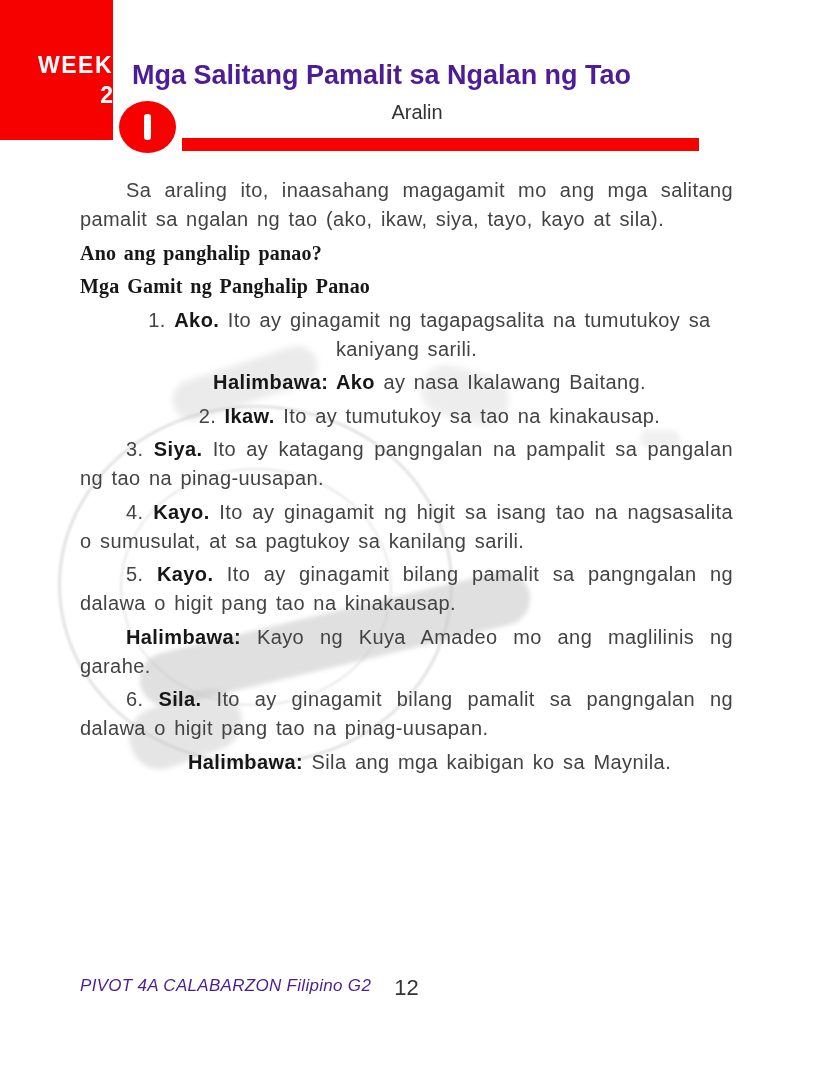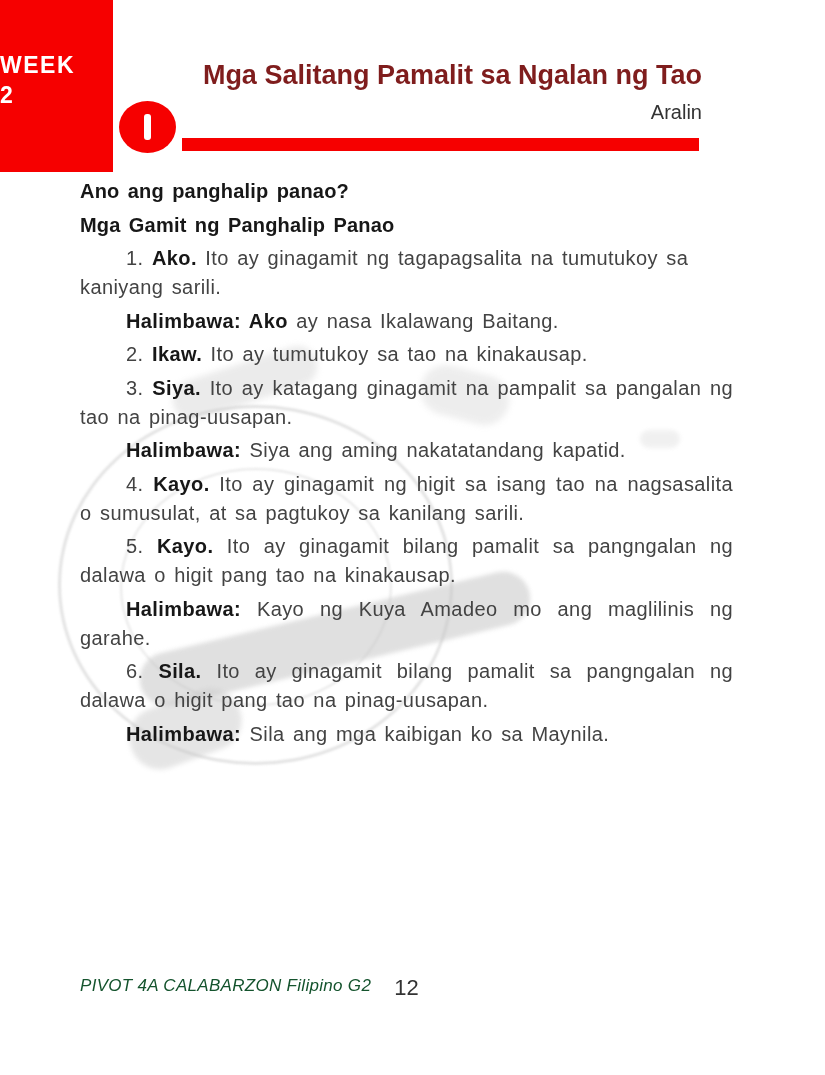--- a/index.html
+++ b/index.html
@@ -11,32 +11,32 @@
   *{box-sizing:border-box;}
   html,body{margin:0;padding:0;}
   body{
     width:825px;height:1075px;background:#ffffff;position:relative;overflow:hidden;
     font-family:"Liberation Sans", sans-serif;
   }
   .page{position:absolute;inset:0;}
 
   
   .week-box{
-    position:absolute;left:0;top:0;width:113px;height:172px;
-    background:var(--red);color:#fff;text-align:left;font-weight:bold;z-index:3;
+    position:absolute;left:0;top:0;width:113px;height:140px;
+    background:var(--red);color:#fff;text-align:right;font-weight:bold;z-index:3;
   }
   .week-label{margin-top:52px;font-size:23px;letter-spacing:1.5px;}
   .week-num{font-size:23px;margin-top:3px;}
 
   .title{
-    position:absolute;left:132px;top:60px;width:570px;text-align:right;
-    font-size:27px;font-weight:bold;color:#7f1d1d;z-index:3;
+    position:absolute;left:132px;top:60px;width:570px;text-align:left;
+    font-size:27px;font-weight:bold;color:#4c1d95;z-index:3;
   }
   .subtitle{
-    position:absolute;left:132px;top:101px;width:570px;text-align:right;
+    position:absolute;left:132px;top:101px;width:570px;text-align:center;
     font-size:20px;color:#333;z-index:3;
   }
   .lesson-circle{
     position:absolute;left:119px;top:101px;width:57px;height:52px;
     background:var(--red);border-radius:50%;z-index:4;
     display:flex;align-items:center;justify-content:center;
   }
   .lesson-marker{
     display:inline-block;width:7px;height:26px;background:#ffffff;border-radius:3px;
     font-size:0;color:transparent;overflow:hidden;
@@ -78,27 +78,27 @@
   }
 
   
   .body-col{
     position:absolute;left:80px;top:176px;width:653px;height:792px;overflow:hidden;
     font-size:20px;line-height:29px;color:var(--body-text);
     letter-spacing:.4px;word-spacing:2.5px;z-index:2;
   }
   .body-col p{margin:0 0 4.5px 0;}
   p.para-justify{text-align:justify;text-indent:46px;}
-  p.para-left{text-align:left;text-indent:46px;}
-  p.heading{font-weight:bold;color:var(--bold-text);text-indent:0;margin:1px 0 4.5px 0;letter-spacing:.2px;}
+  p.para-left{text-align:center;text-indent:46px;}
+  p.heading{font-weight:bold;color:var(--bold-text);text-indent:0;margin:1px 0 4.5px 0;letter-spacing:.2px;font-family:Liberation Serif, serif;}
   .run.bold{font-weight:bold;color:var(--bold-text);}
 
   
   .footer{position:absolute;left:80px;top:975px;width:653px;height:24px;z-index:2;}
-  .footer-left{position:absolute;left:0;top:1px;font-style:italic;font-size:17px;color:#14532d;letter-spacing:.3px;}
+  .footer-left{position:absolute;left:0;top:1px;font-style:italic;font-size:17px;color:#4c1d95;letter-spacing:.3px;}
   .page-num{position:absolute;left:0;right:0;top:0;text-align:center;font-size:22px;color:#333;}
 </style>
 </head>
 <body>
 
 <div class="page">
 
   <div class="week-box">
     <div class="week-label">WEEK</div>
     <div class="week-num">2</div>
@@ -114,27 +114,27 @@
 
   <div class="wm wm-ring-outer"></div>
   <div class="wm wm-ring-inner"></div>
   <div class="wm wm-band"></div>
   <div class="wm wm-blob-a"></div>
   <div class="wm wm-blob-b"></div>
   <div class="wm wm-blob-c"></div>
   <div class="wm wm-blob-d"></div>
 
   <div class="body-col">
+      <p class="para-justify"><span class="run">Sa araling ito, inaasahang magagamit mo ang mga salitang pamalit sa ngalan ng tao (ako, ikaw, siya, tayo, kayo at sila).</span></p>
       <p class="heading"><span class="run bold">Ano ang panghalip panao?</span></p>
       <p class="heading"><span class="run bold">Mga Gamit ng Panghalip Panao</span></p>
       <p class="para-left"><span class="run">1. </span><span class="run bold">Ako.</span><span class="run"> Ito ay ginagamit ng tagapagsalita na tumutukoy sa kaniyang sarili.</span></p>
       <p class="para-left"><span class="run bold">Halimbawa: Ako</span><span class="run"> ay nasa Ikalawang Baitang.</span></p>
       <p class="para-left"><span class="run">2. </span><span class="run bold">Ikaw.</span><span class="run"> Ito ay tumutukoy sa tao na kinakausap.</span></p>
-      <p class="para-justify"><span class="run">3. </span><span class="run bold">Siya.</span><span class="run"> Ito ay katagang ginagamit na pampalit sa pangalan ng tao na pinag-uusapan.</span></p>
-      <p class="para-left"><span class="run bold">Halimbawa:</span><span class="run"> Siya ang aming nakatatandang kapatid.</span></p>
+      <p class="para-justify"><span class="run">3. </span><span class="run bold">Siya.</span><span class="run"> Ito ay katagang pangngalan na pampalit sa pangalan ng tao na pinag-uusapan.</span></p>
       <p class="para-justify"><span class="run">4. </span><span class="run bold">Kayo.</span><span class="run"> Ito ay ginagamit ng higit sa isang tao na nagsasalita o sumusulat, at sa pagtukoy sa kanilang sarili.</span></p>
       <p class="para-justify"><span class="run">5. </span><span class="run bold">Kayo.</span><span class="run"> Ito ay ginagamit bilang pamalit sa pangngalan ng dalawa o higit pang tao na kinakausap.</span></p>
       <p class="para-justify"><span class="run bold">Halimbawa:</span><span class="run"> Kayo ng Kuya Amadeo mo ang maglilinis ng garahe.</span></p>
       <p class="para-justify"><span class="run">6. </span><span class="run bold">Sila.</span><span class="run"> Ito ay ginagamit bilang pamalit sa pangngalan ng dalawa o higit pang tao na pinag-uusapan.</span></p>
       <p class="para-left"><span class="run bold">Halimbawa:</span><span class="run"> Sila ang mga kaibigan ko sa Maynila.</span></p>
     </div>
 
   <div class="footer">
     <span class="footer-left">PIVOT 4A CALABARZON Filipino G2</span>
     <span class="page-num">12</span>

